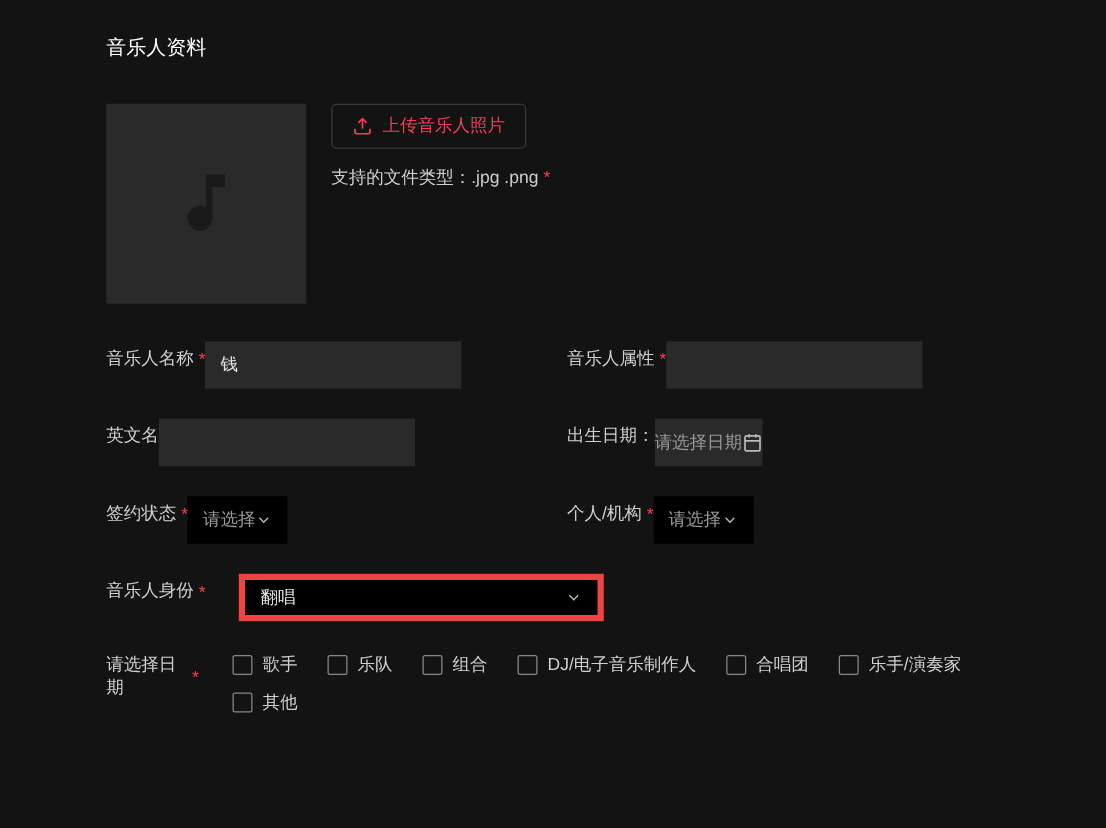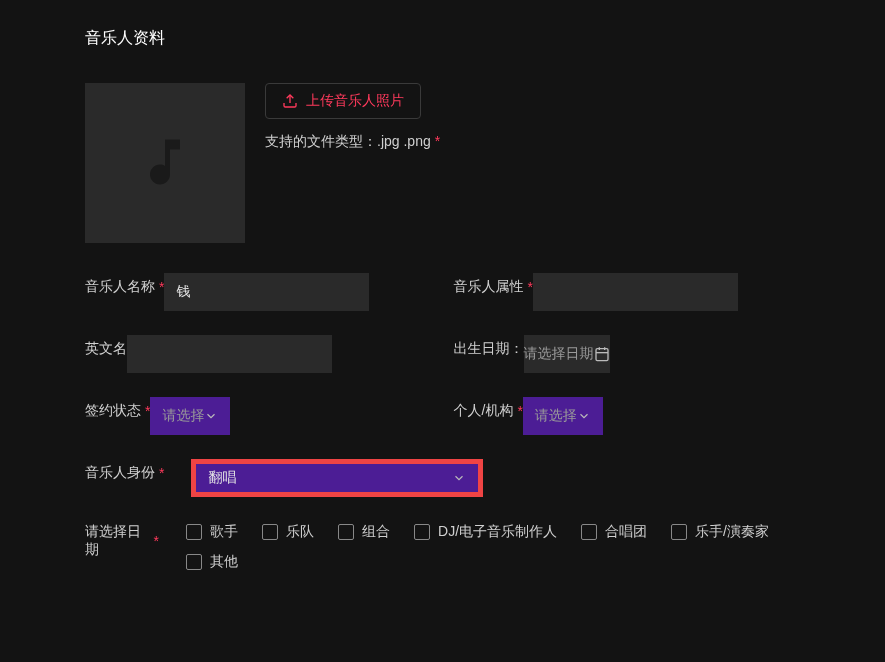--- a/index.html
+++ b/index.html
@@ -101,21 +101,21 @@
       padding: 0 12px;
       font-size: 14px;
       outline: none;
     }
     .field-input::placeholder {
       color: #999;
     }
     .select-wrapper {
       position: relative;
       height: 38px;
-      background: #4c1d95;
+      background: #000000;
       display: flex;
       align-items: center;
       padding: 0 12px;
       cursor: pointer;
     }
     .select-text {
       color: #999;
       flex: 1;
     }
     .select-text.has-value {

